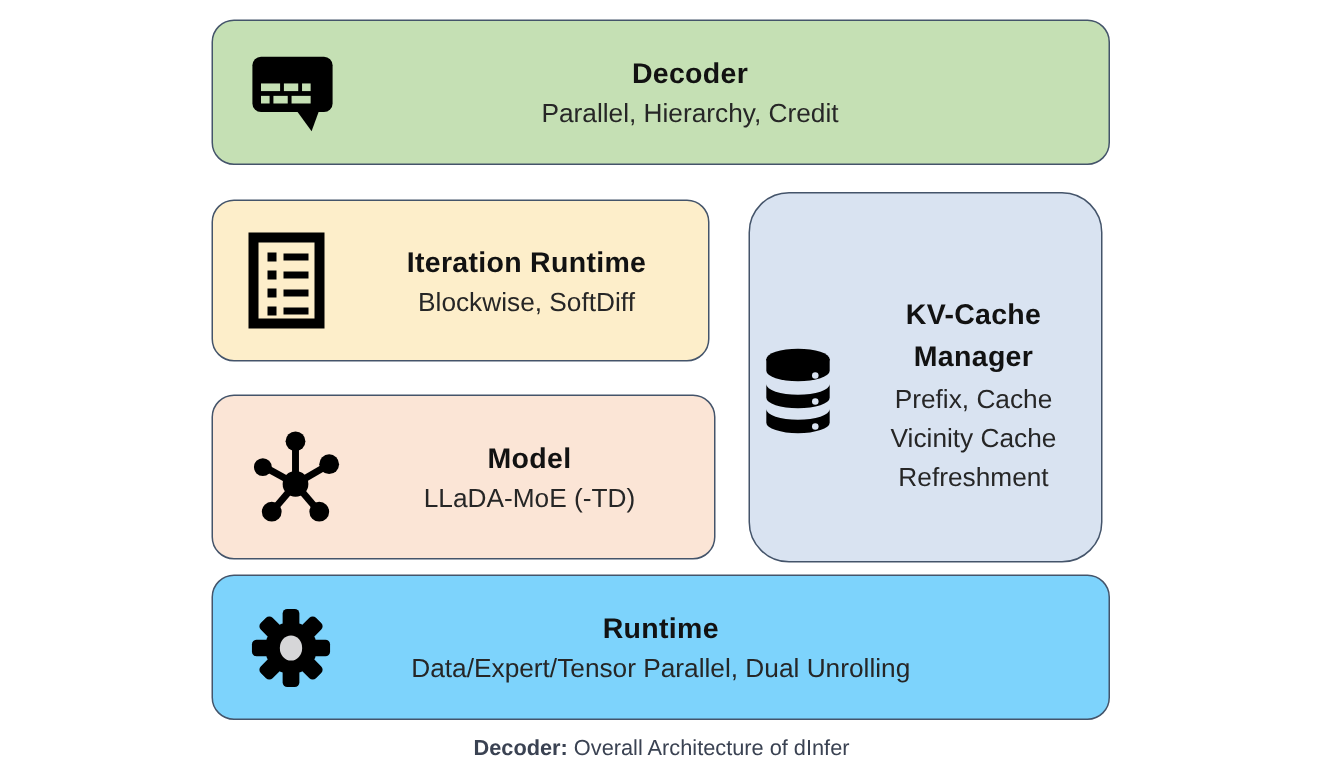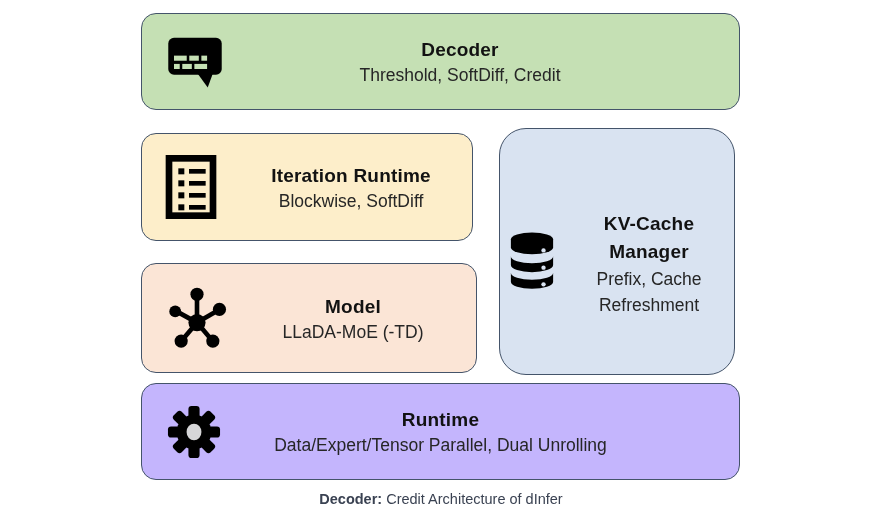--- a/index.html
+++ b/index.html
@@ -54,21 +54,21 @@
           <rect x="41" y="34" width="15" height="8"></rect>
           <rect x="60" y="34" width="9" height="8"></rect>
           <rect x="17" y="47" width="9" height="8"></rect>
           <rect x="30" y="47" width="15" height="8"></rect>
           <rect x="49" y="47" width="20" height="8"></rect>
         </g>
       </svg>
     </span>
     <div class="text-block">
       <div class="title">Decoder</div>
-      <div class="subtitle">Threshold, SoftDiff, Credit</div>
+      <div class="subtitle">Parallel, Hierarchy, Credit</div>
     </div>
   </div>
 
   <div class="box box-half box-iteration" style="background-color: rgb(253, 238, 202);">
     <span class="icon-left">
       <svg width="56" height="68" viewBox="0 0 84 100" xmlns="http://www.w3.org/2000/svg">
         <rect x="9" y="7" width="66" height="86" fill="none" stroke="#000" stroke-width="10"></rect>
         <g fill="#000">
           <rect x="23" y="22" width="9" height="9"></rect> 
             <rect x="39" y="23" width="25" height="7"></rect>
@@ -99,20 +99,21 @@
         <g fill="#d9e3f1">
           <circle cx="68" cy="33" r="3.4"></circle>
           <circle cx="68" cy="60" r="3.4"></circle>
           <circle cx="68" cy="86" r="3.4"></circle>
         </g>
       </svg>
     </span>
     <div class="kv-text">
       <div class="title">KV-Cache Manager</div>
       <div class="kv-line">Prefix, Cache</div>
+      <div class="kv-line">Vicinity Cache</div>
       <div class="kv-line">Refreshment</div>
     </div>
   </div>
 
   <div class="box box-half box-model" style="background-color: rgb(251, 229, 214);">
     <span class="icon-left">
       <svg width="68" height="66" viewBox="0 0 100 100" xmlns="http://www.w3.org/2000/svg">
         <g stroke="#000" stroke-width="7">
           <line x1="50" y1="57" x2="50" y2="16"></line>
           <line x1="50" y1="57" x2="19" y2="40"></line>
@@ -129,21 +130,21 @@
           <circle cx="74" cy="85" r="10"></circle>
         </g>
       </svg>
     </span>
     <div class="text-block">
       <div class="title">Model</div>
       <div class="subtitle">LLaDA-MoE (-TD)</div>
     </div>
   </div>
 
-  <div class="box box-full box-runtime" style="background-color: #c4b5fd;">
+  <div class="box box-full box-runtime" style="background-color: #7dd3fc;">
     <span class="icon-left">
       <svg width="62" height="62" viewBox="0 0 100 100" xmlns="http://www.w3.org/2000/svg">
         <g fill="#000">
           <circle cx="50" cy="50" r="28"></circle>
           <g>
             <rect x="41" y="8" width="18" height="20" rx="5"></rect>
             <rect x="41" y="8" width="18" height="20" rx="5" transform="rotate(45 50 50)"></rect>
             <rect x="41" y="8" width="18" height="20" rx="5" transform="rotate(90 50 50)"></rect>
             <rect x="41" y="8" width="18" height="20" rx="5" transform="rotate(135 50 50)"></rect>
             <rect x="41" y="8" width="18" height="20" rx="5" transform="rotate(180 50 50)"></rect>
@@ -156,16 +157,16 @@
       </svg>
     </span>
     <div class="text-block">
       <div class="title">Runtime</div>
       <div class="subtitle">Data/Expert/Tensor Parallel, Dual Unrolling</div>
     </div>
   </div>
 
   <div class="caption">
     <span class="caption-label">Decoder:</span>
-    <span>Credit Architecture of dInfer</span>
+    <span>Overall Architecture of dInfer</span>
   </div>
 
 </div>
 
 </body></html>

